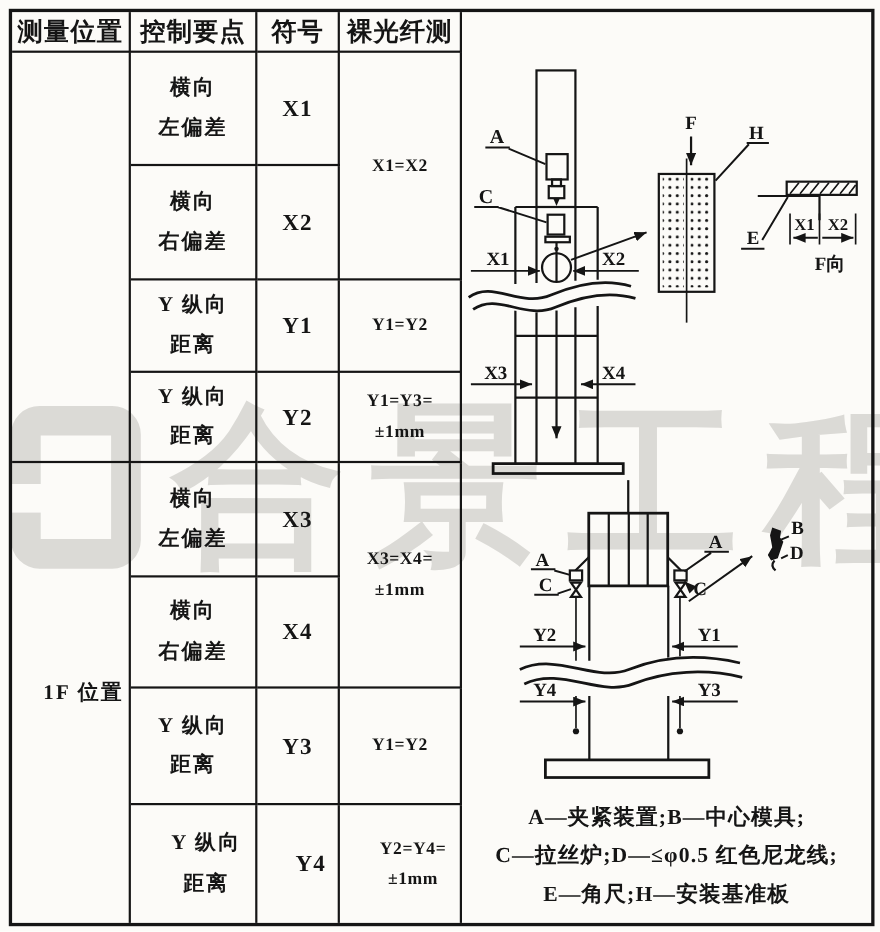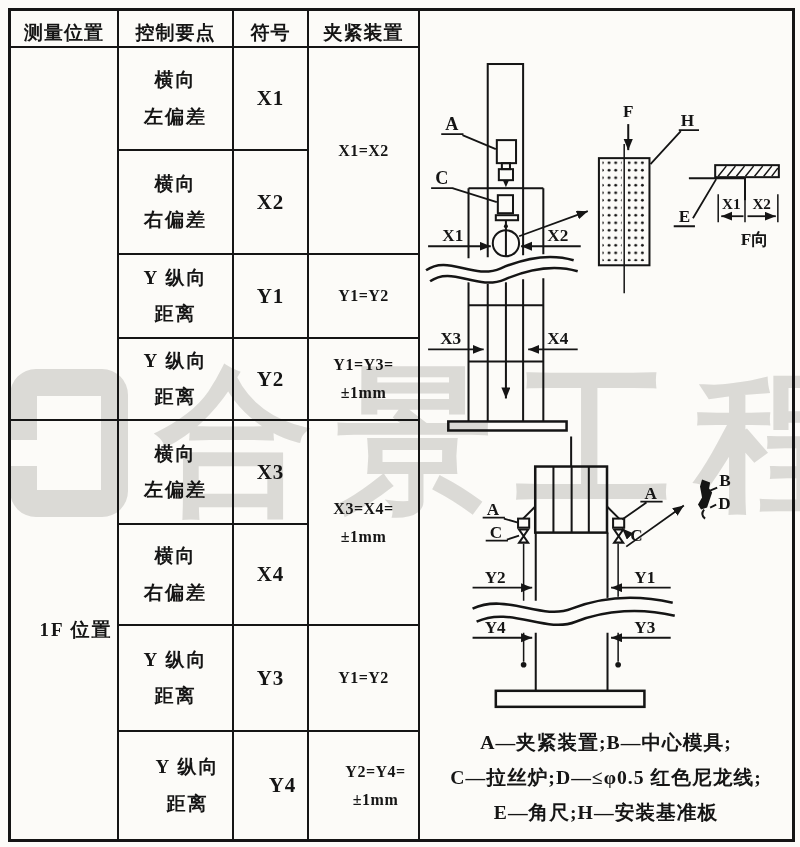--- a/index.html
+++ b/index.html
@@ -19,21 +19,21 @@
   
   .tbl{position:absolute;left:8px;top:8px;width:781px;height:828px;z-index:1;
        border:3px solid #151515;box-sizing:content-box;display:grid;
        grid-template-columns:108px 115px 75px 111px 1fr;
        grid-template-rows:37px 103px 104px 84px 82px 104px 101px 106px 1fr;}
   .c{display:flex;flex-direction:column;align-items:center;justify-content:center;
      border-right:2px solid #151515;border-bottom:2px solid #151515;
      font-weight:700;text-align:center;background:transparent;}
   .noR{border-right:none;}
   .noB{border-bottom:none;padding-left:24px;}
-  .hd{font-size:19px;letter-spacing:1px;justify-content:flex-end;}
+  .hd{font-size:23px;letter-spacing:1px;}
   .zh{font-size:19px;letter-spacing:2px;line-height:1.9;}
   .sym{font-size:21px;letter-spacing:1px;}
   .req{font-size:16px;line-height:1.75;letter-spacing:0.5px;}
   .view-header{letter-spacing:44px;padding-left:44px;}
   .viewcell{position:relative;padding:0;}
   .viewcell svg{position:absolute;inset:0;width:100%;height:100%;}
 
   svg text{font-family:"Liberation Serif","DejaVu Serif",serif;font-weight:700;fill:#151515;}
   .t15{font-size:15px;} .t17{font-size:17px;} .t18{font-size:18px;} .leg{font-size:19.5px;letter-spacing:1px;}
   .ln{stroke:#151515;stroke-width:2;fill:none;}
@@ -57,21 +57,21 @@
     <div class="c hd" style="grid-area:1/1/2/2">
         <span>测量位置</span>
       </div>
     <div class="c hd" style="grid-area:1/2/2/3">
         <span>控制要点</span>
       </div>
     <div class="c hd" style="grid-area:1/3/2/4">
         <span>符号</span>
       </div>
     <div class="c hd" style="grid-area:1/4/2/5">
-        <span>夹紧装置</span>
+        <span>裸光纤测</span>
       </div>
 
     <div class="c zh" style="grid-area:2/1/6/2">
     </div>
     <div class="c zh noB" style="grid-area:6/1/10/2">
       <span>1F 位置</span>
     </div>
 
     <div class="c zh" style="grid-area:2/2/3/3">
         <span>横向</span>

